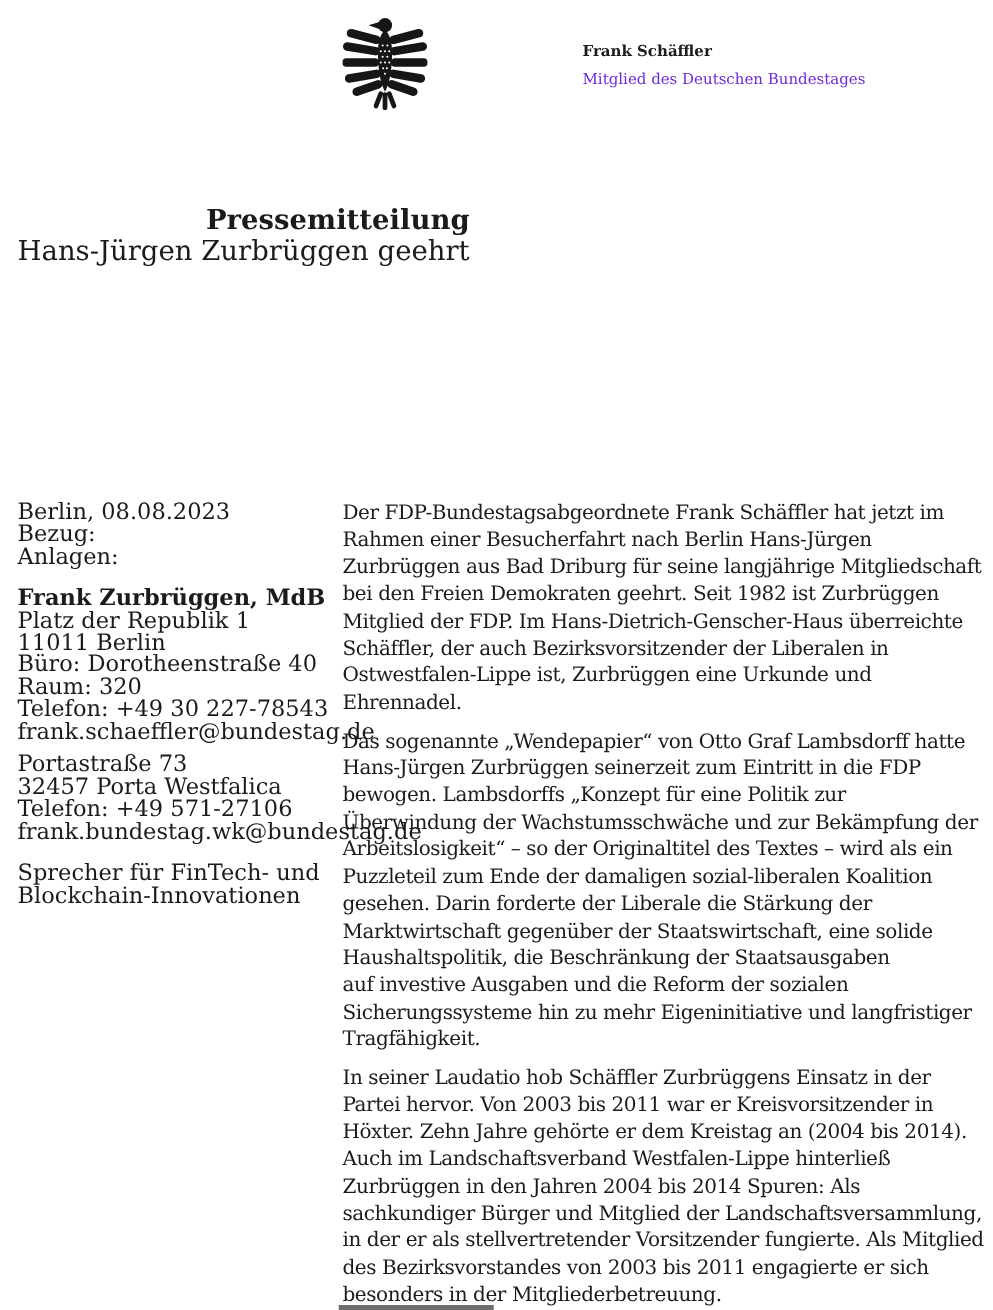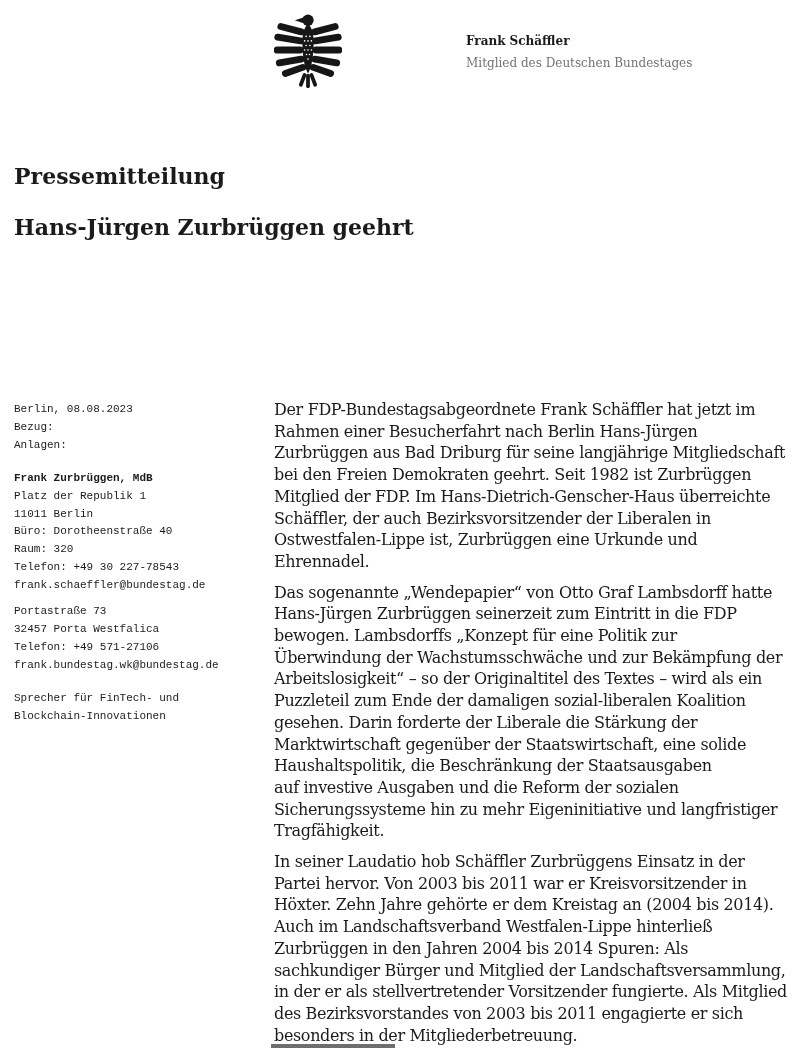--- a/index.html
+++ b/index.html
@@ -24,43 +24,43 @@
   .eagle-wrap svg { display: block; width: 100%; height: 100%; }
   .header-text {
     position: absolute;
     left: 466px;
     top: 30px;
     font-size: 12px;
     line-height: 22px;
     white-space: nowrap;
   }
   .header-name { font-weight: bold; color: #1b1b1b; }
-  .header-role { color: #737373; }
+  .header-role { color: #6d28d9; }
 
   
   .title-block {
     position: absolute;
     left: 14px;
     top: 163px;
     font-size: 22px;
     line-height: 26px;
     white-space: nowrap;
+    text-align: right;
   }
   .title-line1 { font-weight: bold; }
-  .title-line2 { font-weight: bold; margin-top: 25px; }
+  .title-line2 { font-weight: normal; }
 
   
   .sidebar {
     position: absolute;
     left: 14px;
     top: 401px;
     width: 252px;
-    font-size: 11px;
+    font-size: 18px;
     line-height: 17.9px;
-    font-family: Liberation Mono, monospace;
   }
   .sb-block { margin: 0; }
   .sb-block + .sb-block { margin-top: 8px; }
   .sb-block.gap-lg { margin-top: 15px; }
   .sb-block.gap-xl { margin-top: 15px; }
   .sb-title { font-weight: bold; }
   .pre { white-space: pre-line; }
 
   
   .main-col {

